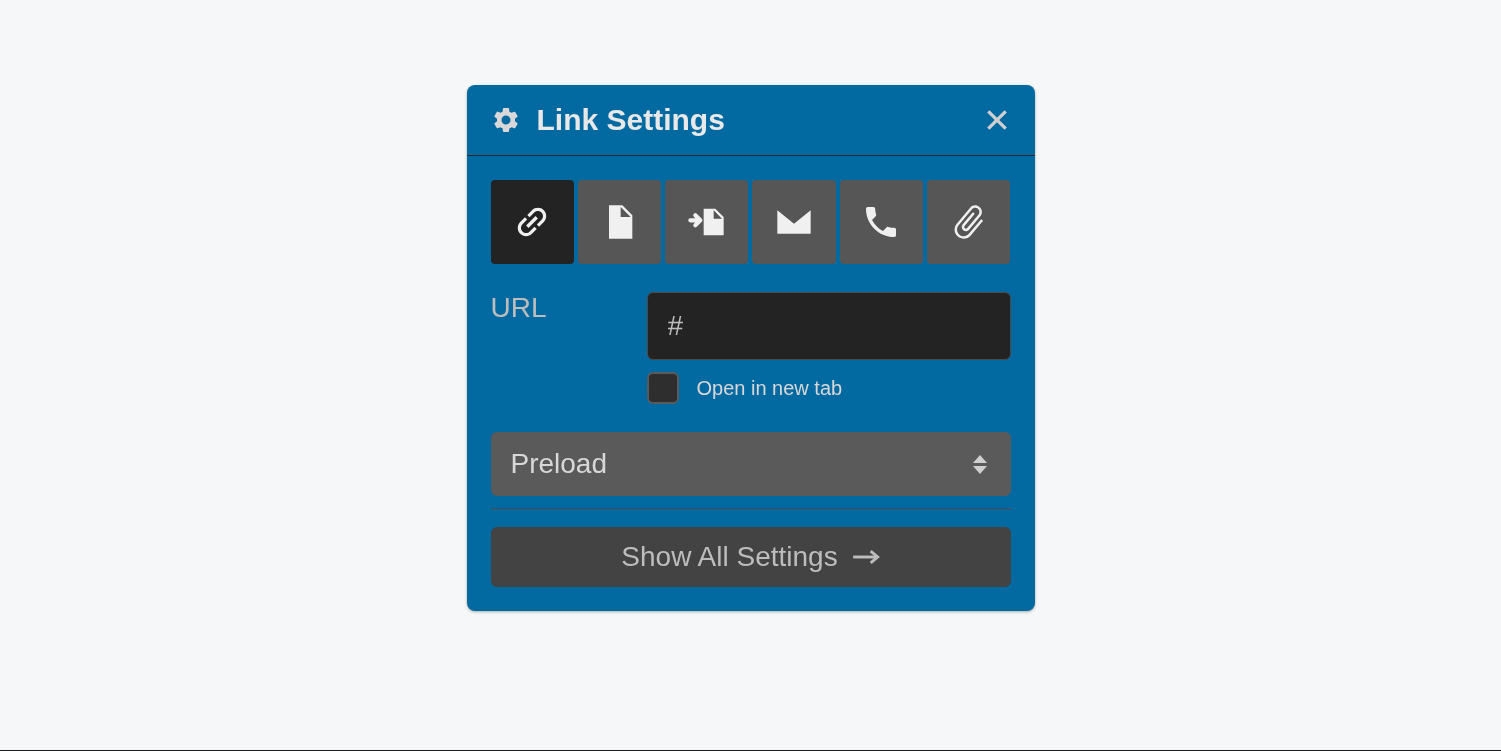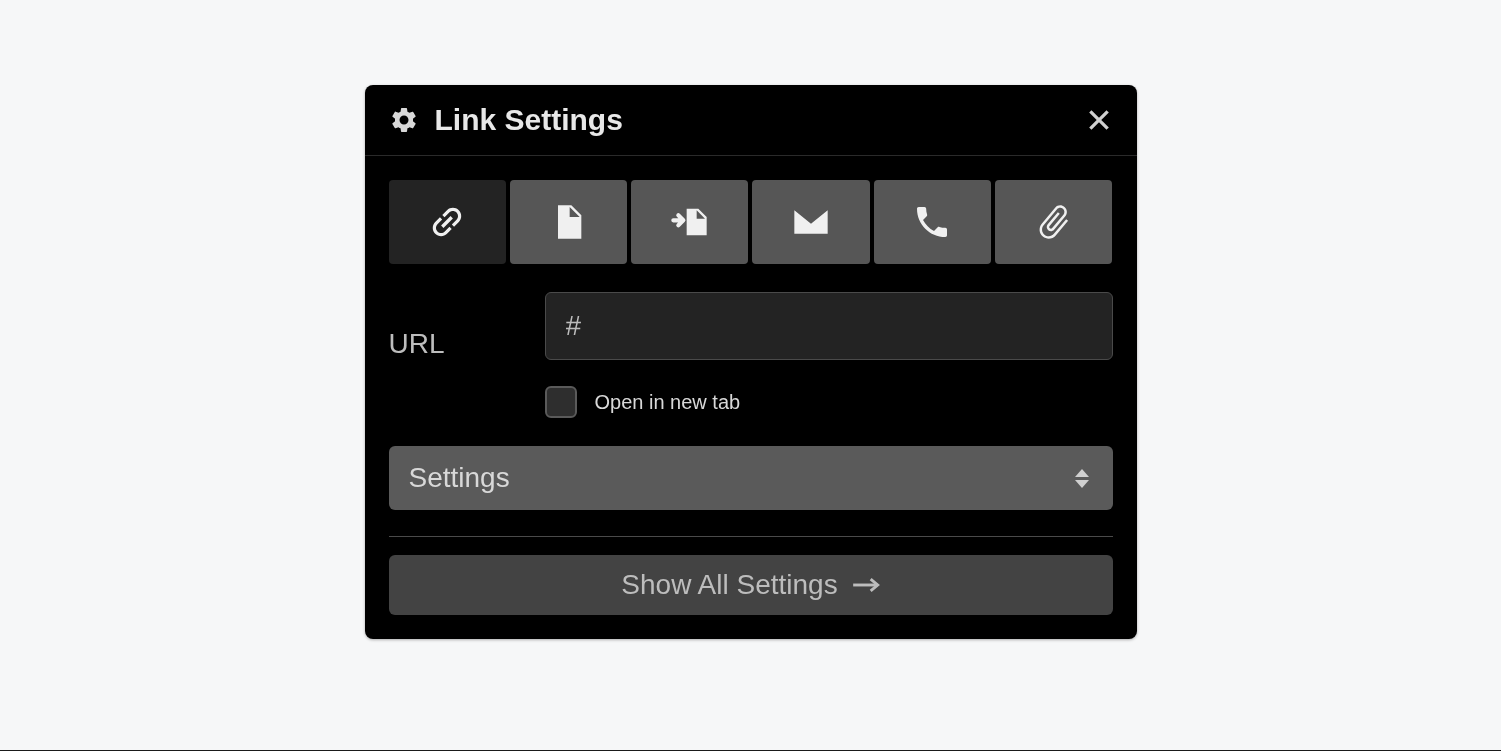--- a/index.html
+++ b/index.html
@@ -8,22 +8,22 @@
   height: 751px;
   background: #f6f7f8;
   font-family: -apple-system, BlinkMacSystemFont, "Segoe UI", Helvetica, Arial, sans-serif;
   display: flex;
   align-items: flex-start;
   justify-content: center;
   padding-top: 85px;
   border-bottom: 1px solid #1a1a1a;
 }
 .panel {
-  width: 772px;
-  background: #000000;
+  width: 568px;
+  background: #0369a1;
   border-radius: 8px;
   overflow: hidden;
   box-shadow: 0 1px 3px rgba(0,0,0,0.3);
 }
 .panel-header {
   display: flex;
   align-items: center;
   padding: 18px 24px;
   border-bottom: 1px solid #2a2a2a;
 }
@@ -61,22 +61,22 @@
   border-radius: 4px;
   display: flex;
   align-items: center;
   justify-content: center;
   cursor: pointer;
 }
 .tab.active { background: #232323; }
 .tab svg { width: 40px; height: 40px; fill: #f0f0f0; }
 .field-row {
   display: flex;
-  align-items: flex-end;
-  margin-bottom: 26px;
+  align-items: flex-start;
+  margin-bottom: 12px;
 }
 .field-label {
   width: 156px;
   font-size: 28px;
   color: #bdbdbd;
 }
 .field-input-wrap { flex: 1; }
 .url-input {
   width: 100%;
   height: 68px;
@@ -219,21 +219,21 @@
     </div>
 
     <div class="checkbox-row">
       <div class="checkbox"></div>
       <div class="checkbox-label">Open in new tab</div>
     </div>
 
     <div class="field-row">
       <div class="select-wrap">
         <div class="select-box">
-          <span>Settings</span>
+          <span>Preload</span>
         </div>
         <div class="select-caret">
           <div class="tri up"></div>
           <div class="tri down"></div>
         </div>
       </div>
     </div>
 
     <div class="divider"></div>
 

